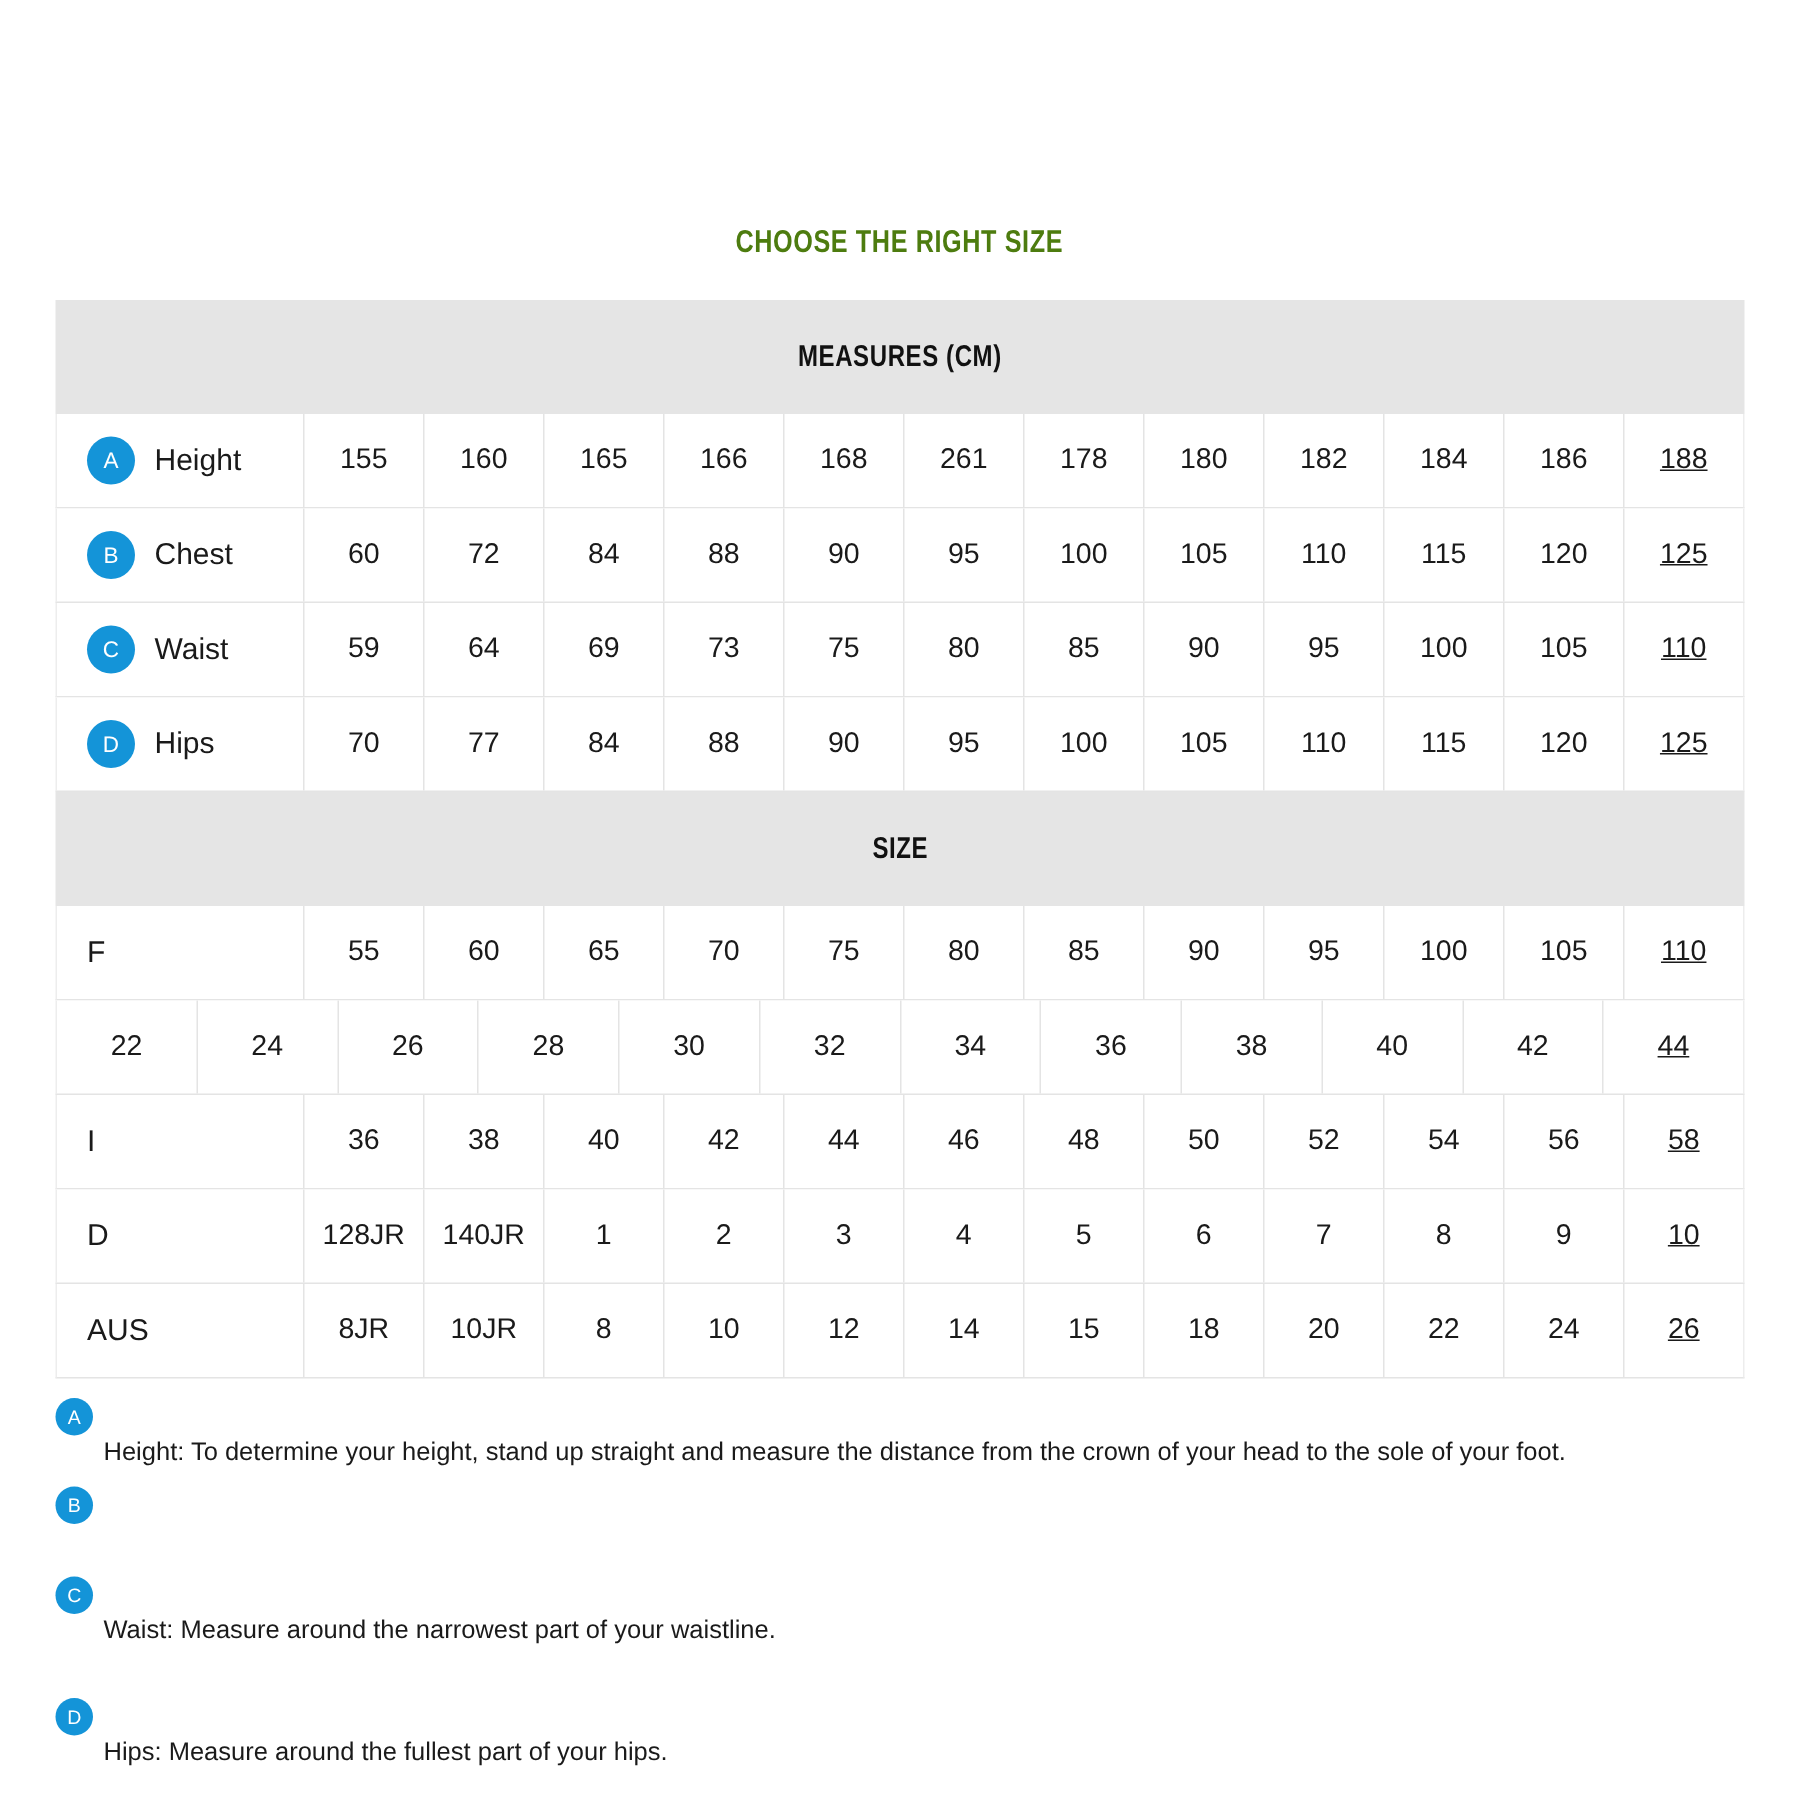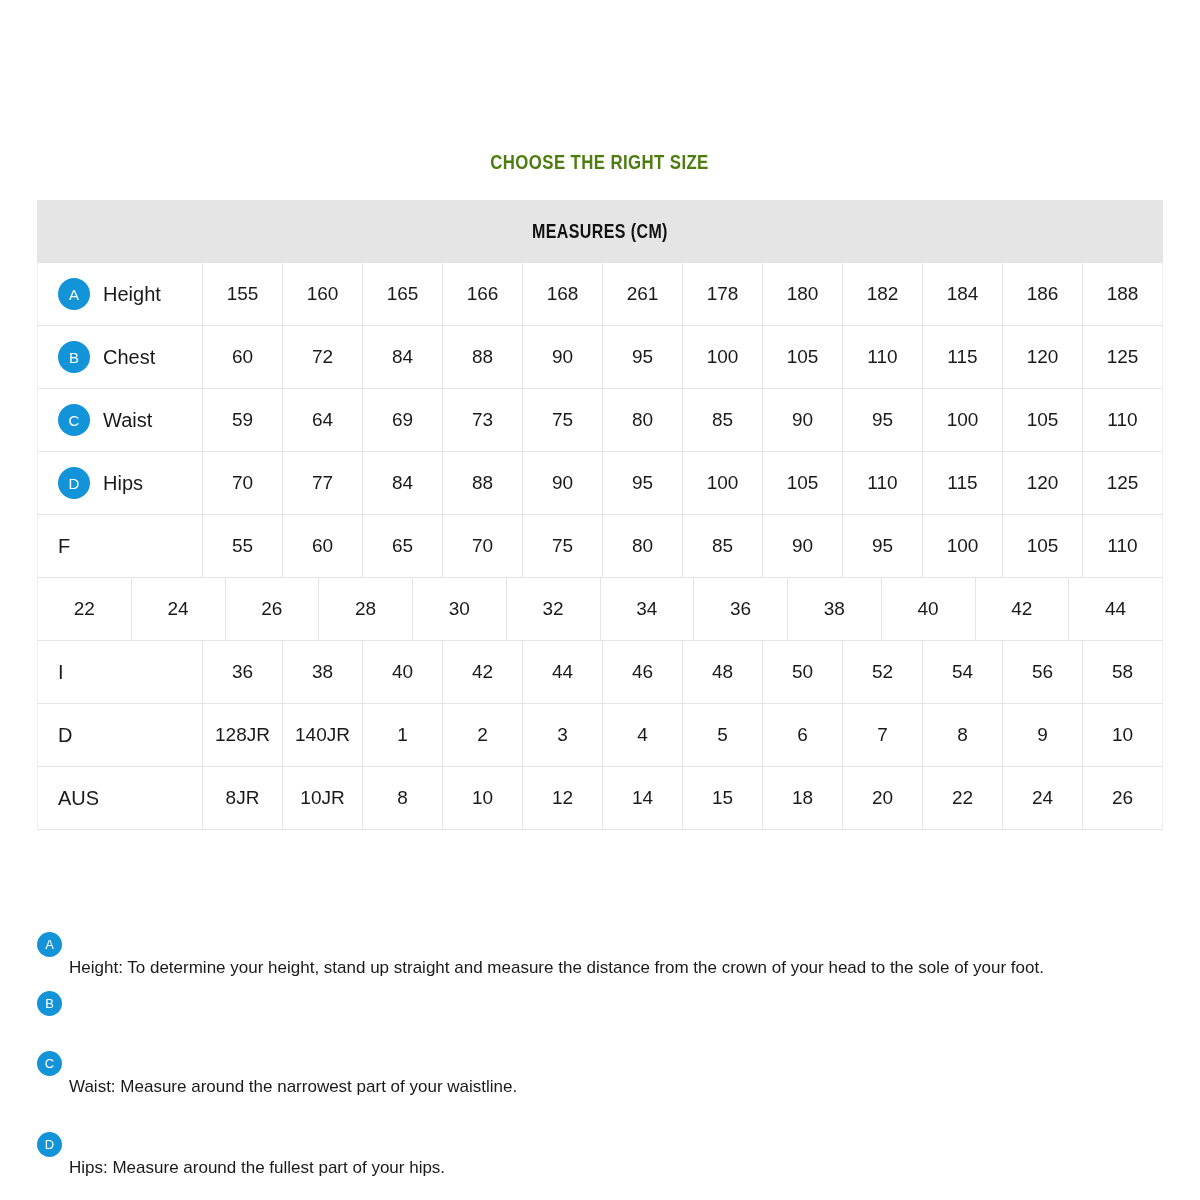--- a/index.html
+++ b/index.html
@@ -34,21 +34,21 @@
     white-space: nowrap;
     letter-spacing: 0.5px;
   }
   .size-table {
     position: absolute;
     left: 37px;
     top: 200px;
     width: 1126px;
   }
   .section-header {
-    height: 63px;
+    height: 76px;
     background: #e5e5e5;
     display: flex;
     align-items: center;
     justify-content: center;
     font-size: 20px;
     font-weight: 700;
     color: #111111;
   }
   .trow {
     display: flex;
@@ -68,21 +68,21 @@
     font-size: 20px;
   }
   .vc {
     flex: 1 1 0;
     display: flex;
     align-items: center;
     justify-content: center;
     border-right: 1px solid #e4e4e4;
     font-size: 19px;
   }
-  .vc:last-child { border-right: none; }
+  .vc:last-child { border-right: none; text-decoration: underline; }
   .badge {
     width: 32px;
     height: 32px;
     min-width: 32px;
     border-radius: 50%;
     background: #1494d8;
     color: #ffffff;
     display: flex;
     align-items: center;
     justify-content: center;
@@ -204,20 +204,23 @@
       <div class="vc">90</div>
       <div class="vc">95</div>
       <div class="vc">100</div>
       <div class="vc">105</div>
       <div class="vc">110</div>
       <div class="vc">115</div>
       <div class="vc">120</div>
       <div class="vc">125</div>
     </div>
 
+    <div class="section-header">
+      <span class="cond">SIZE</span>
+    </div>
 
     <div class="trow">
       <div class="label-cell">
         <span>F</span>
       </div>
       <div class="vc">55</div>
       <div class="vc">60</div>
       <div class="vc">65</div>
       <div class="vc">70</div>
       <div class="vc">75</div>

